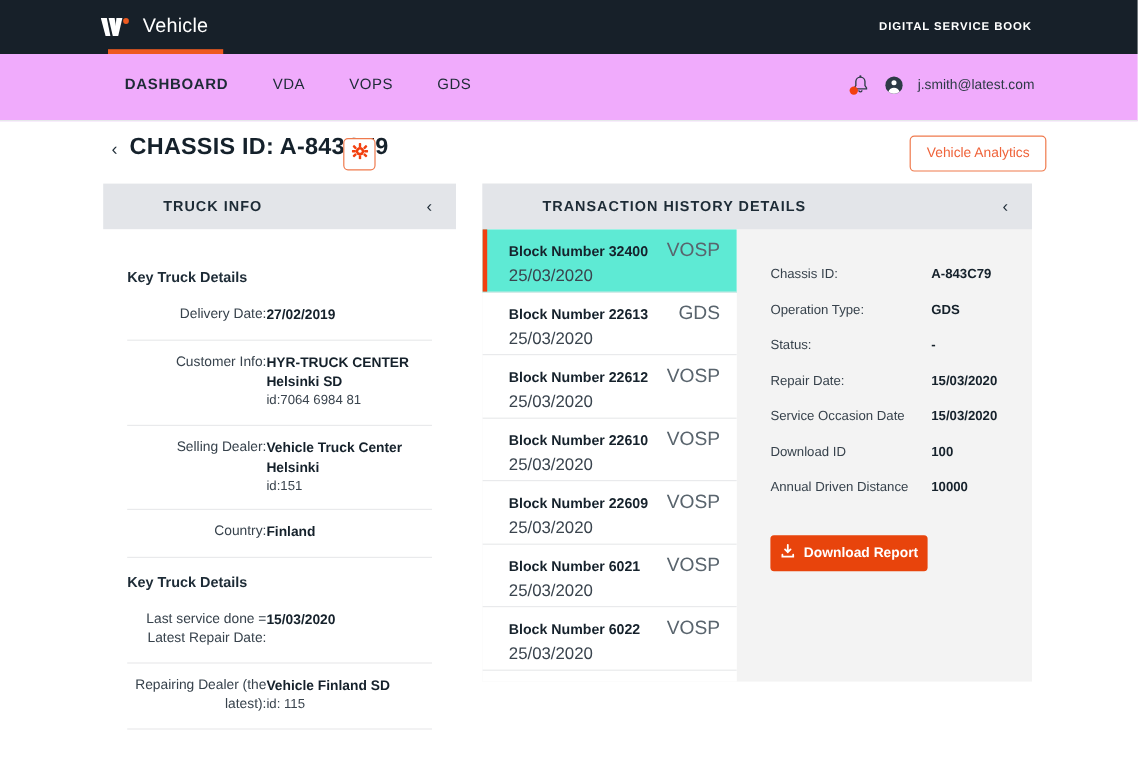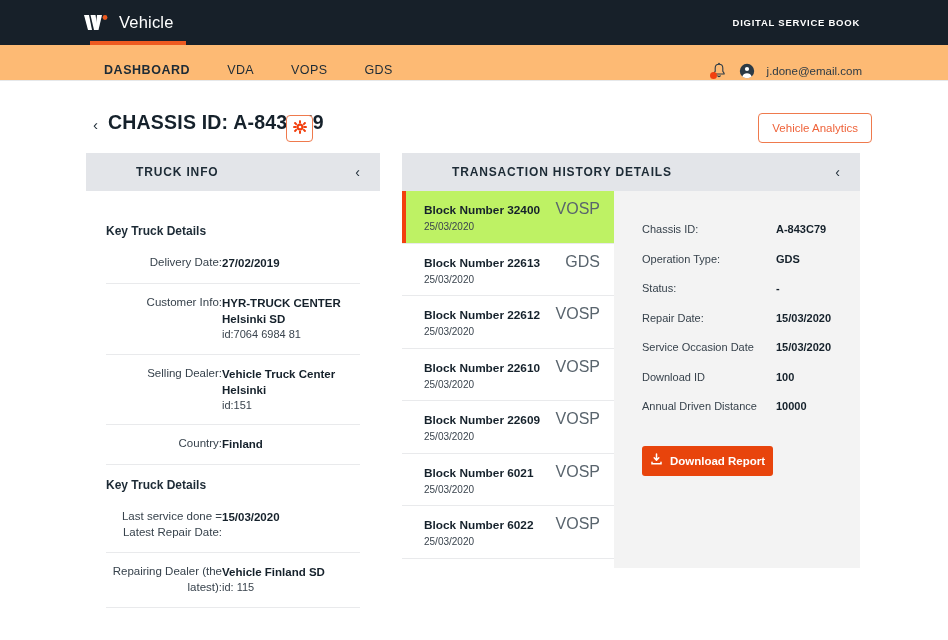--- a/index.html
+++ b/index.html
@@ -27,22 +27,22 @@
     position: absolute; right: 88px; top: 17px;
     font-size: 9.5px; letter-spacing: .75px; color: #ffffff; font-weight: 700;
   }
   .tab-underline {
     position: absolute; left: 90px; bottom: 0; width: 96px; height: 4px;
     background: #ed5a20;
   }
 
   
   .navrow {
-    position: absolute; left: 0; top: 45px; width: 948px; height: 36px;
-    background: #fdba74;
+    position: absolute; left: 0; top: 45px; width: 948px; height: 56px;
+    background: #f0abfc;
     border-bottom: 1px solid #e6e8ea;
   }
   .navlinks { position: absolute; left: 104px; top: 18px; display: flex; gap: 37px; }
   .navlink {
     font-size: 12.5px; letter-spacing: .55px; font-weight: 700; color: #1d2b36;
     cursor: pointer;
   }
   .navlink.vda, .navlink.vops, .navlink.gds { font-weight: 400; letter-spacing: .4px; }
   .nav-right {
     position: absolute; right: 86px; top: 0; height: 52px;
@@ -124,29 +124,29 @@
   .tx-list {
     width: 212px; flex: 0 0 212px; background: #ffffff; height: 100%;
     overflow: hidden;
   }
   .tx-item {
     position: relative; height: 52.5px;
     border-bottom: 1px solid #e9eaec;
     padding: 9px 14px 0 22px;
     cursor: pointer;
   }
-  .tx-item.selected { background: #bef264; }
+  .tx-item.selected { background: #5eead4; }
   .tx-item.selected::before {
     content: ""; position: absolute; left: 0; top: 0; width: 4px; height: 100%;
     background: #f2400f;
   }
   .tx-top { display: flex; justify-content: space-between; align-items: baseline; }
   .tx-name { font-size: 11.8px; font-weight: 700; color: #15212b; }
   .tx-type { font-size: 16px; color: #59646d; }
-  .tx-date { font-size: 10px; color: #3a444e; margin-top: 3px; }
+  .tx-date { font-size: 14px; color: #3a444e; margin-top: 3px; }
 
   .tx-detail { flex: 1; padding: 32px 0 0 28px; }
   .d-row { display: flex; align-items: baseline; height: 29.5px; }
   .d-k { width: 134px; flex: 0 0 134px; font-size: 11px; color: #37424c; }
   .d-v { font-size: 11px; font-weight: 700; color: #15212b; }
   .dl-btn {
     margin-top: 16px; height: 30px; width: 131px;
     background: #e8440c; border: none; border-radius: 3px;
     color: #ffffff; font-size: 11.5px; font-weight: 700;
     display: flex; align-items: center; justify-content: center; gap: 7px;
@@ -188,21 +188,21 @@
       </svg>
       <span class="dot"></span>
     </span>
     <span class="acct-icon">
       <svg width="16" height="16" viewBox="0 0 16 16">
         <circle cx="8" cy="8" r="7.2" fill="#2c3a45"></circle>
         <circle cx="8" cy="6" r="2.1" fill="#ffffff"></circle>
         <path d="M3.3 13.4c.8-2.1 2.5-3.2 4.7-3.2s3.9 1.1 4.7 3.2A7.2 7.2 0 0 1 8 15.2a7.2 7.2 0 0 1-4.7-1.8z" fill="#ffffff"></path>
       </svg>
     </span>
-    <span class="acct-email">j.done@email.com</span>
+    <span class="acct-email">j.smith@latest.com</span>
   </div>
 </div>
 
 <div class="pagehead">
   <span class="back-chevron">‹</span>
   <span class="page-title">CHASSIS ID: A-843C79</span>
 </div>
 <div class="gear-btn">
   <span>
     <svg width="14" height="14" viewBox="0 0 14 14">

